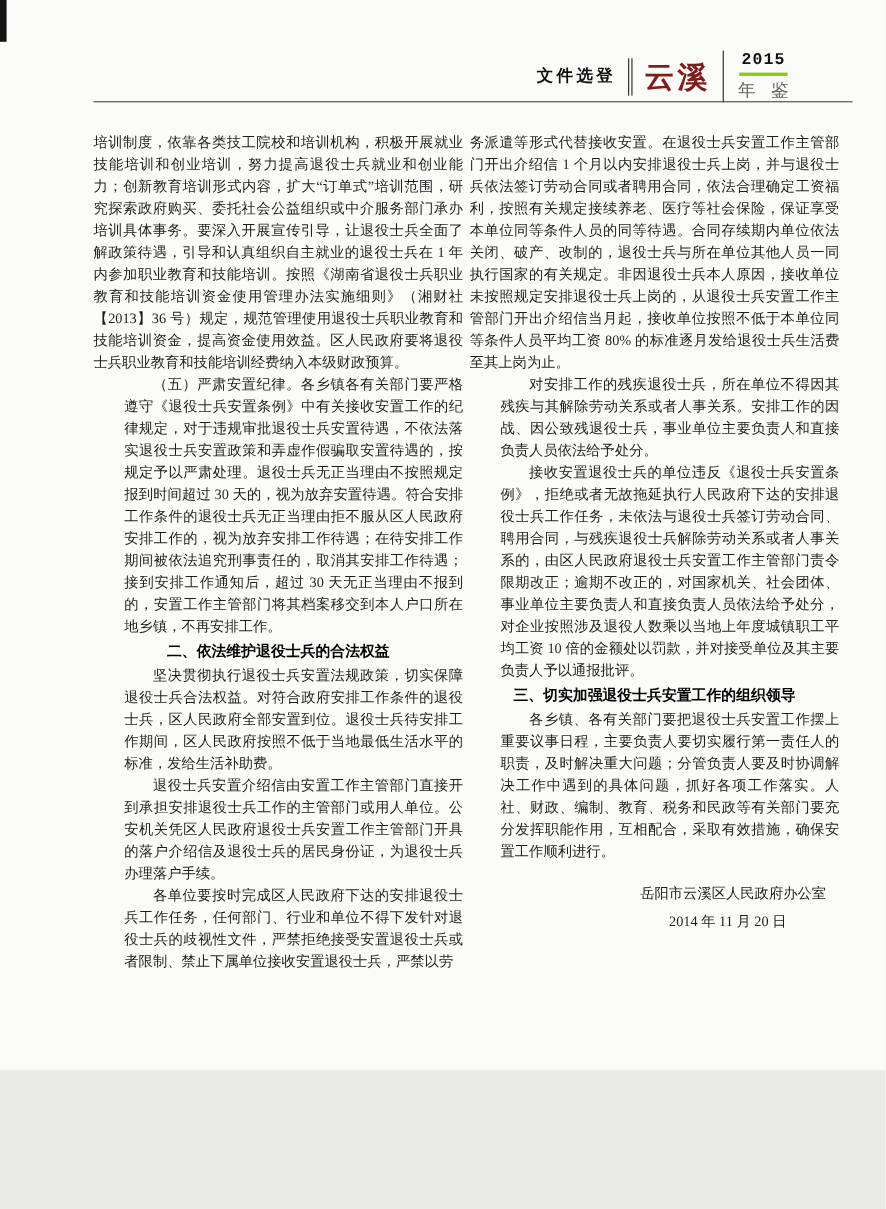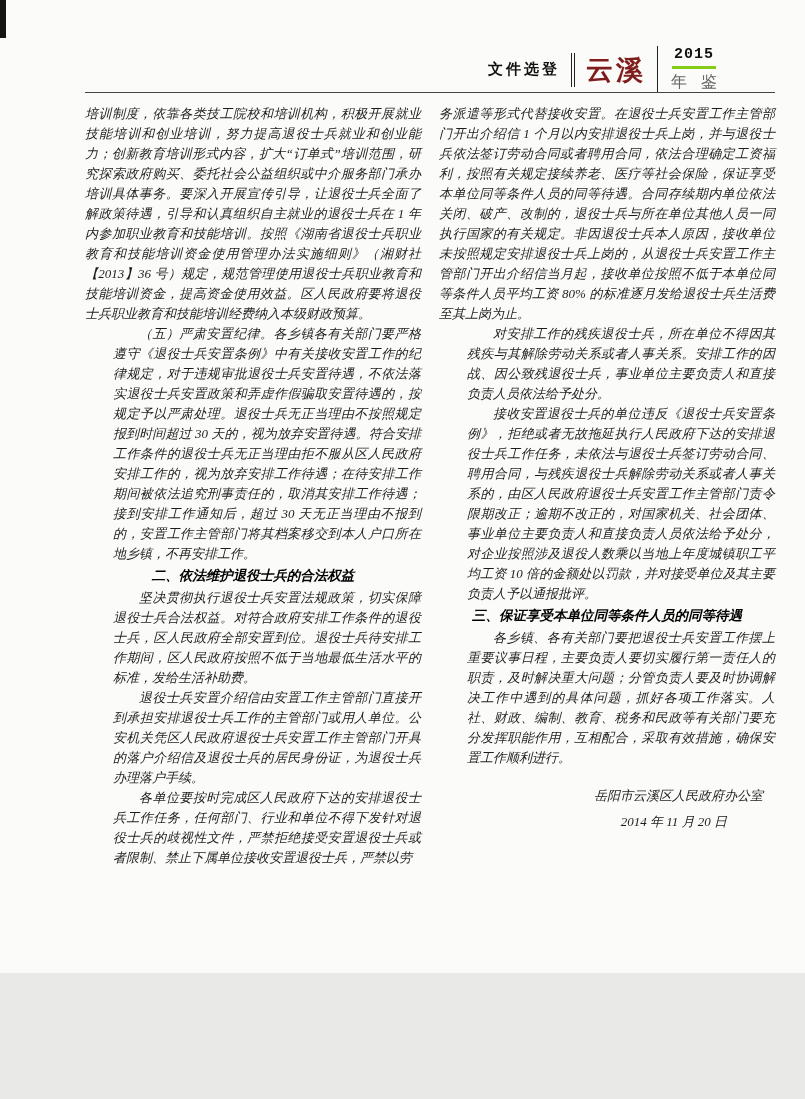--- a/index.html
+++ b/index.html
@@ -50,22 +50,22 @@
   .yearbook {
     margin-top: 3px; font-size: 16px; color: #666;
     letter-spacing: 5px; padding-left: 5px;
   }
   .header-rule {
     position: absolute; top: 92px; left: 85px; width: 690px;
     height: 1px; background: #454545;
   }
   
   .content {
-    position: absolute; top: 104px; left: 85px; width: 690px;
-    display: flex; gap: 18px; font-style: italic;
+    position: absolute; top: 120px; left: 85px; width: 690px;
+    display: flex; gap: 6px;
   }
   .col {
     width: 336px; font-size: 13px; line-height: 20px;
     color: #1d1d1d; text-align: justify;
   }
   .para { margin: 0; }
   .para.indent { text-indent: 2em; margin-left: 28px; }
   .sec-heading {
     margin: 2px 0; font-size: 13.5px; font-weight: bold;
     text-align: center; color: #000;
@@ -121,21 +121,21 @@
         <p class="para indent">（五）严肃安置纪律。各乡镇各有关部门要严格遵守《退役士兵安置条例》中有关接收安置工作的纪律规定，对于违规审批退役士兵安置待遇，不依法落实退役士兵安置政策和弄虚作假骗取安置待遇的，按规定予以严肃处理。退役士兵无正当理由不按照规定报到时间超过 30 天的，视为放弃安置待遇。符合安排工作条件的退役士兵无正当理由拒不服从区人民政府安排工作的，视为放弃安排工作待遇；在待安排工作期间被依法追究刑事责任的，取消其安排工作待遇；接到安排工作通知后，超过 30 天无正当理由不报到的，安置工作主管部门将其档案移交到本人户口所在地乡镇，不再安排工作。</p>
         <h3 class="sec-heading">二、依法维护退役士兵的合法权益</h3>
         <p class="para indent">坚决贯彻执行退役士兵安置法规政策，切实保障退役士兵合法权益。对符合政府安排工作条件的退役士兵，区人民政府全部安置到位。退役士兵待安排工作期间，区人民政府按照不低于当地最低生活水平的标准，发给生活补助费。</p>
         <p class="para indent">退役士兵安置介绍信由安置工作主管部门直接开到承担安排退役士兵工作的主管部门或用人单位。公安机关凭区人民政府退役士兵安置工作主管部门开具的落户介绍信及退役士兵的居民身份证，为退役士兵办理落户手续。</p>
         <p class="para indent">各单位要按时完成区人民政府下达的安排退役士兵工作任务，任何部门、行业和单位不得下发针对退役士兵的歧视性文件，严禁拒绝接受安置退役士兵或者限制、禁止下属单位接收安置退役士兵，严禁以劳</p>
       </div>
     <div class="col">
         <p class="para">务派遣等形式代替接收安置。在退役士兵安置工作主管部门开出介绍信 1 个月以内安排退役士兵上岗，并与退役士兵依法签订劳动合同或者聘用合同，依法合理确定工资福利，按照有关规定接续养老、医疗等社会保险，保证享受本单位同等条件人员的同等待遇。合同存续期内单位依法关闭、破产、改制的，退役士兵与所在单位其他人员一同执行国家的有关规定。非因退役士兵本人原因，接收单位未按照规定安排退役士兵上岗的，从退役士兵安置工作主管部门开出介绍信当月起，接收单位按照不低于本单位同等条件人员平均工资 80% 的标准逐月发给退役士兵生活费至其上岗为止。</p>
         <p class="para indent">对安排工作的残疾退役士兵，所在单位不得因其残疾与其解除劳动关系或者人事关系。安排工作的因战、因公致残退役士兵，事业单位主要负责人和直接负责人员依法给予处分。</p>
         <p class="para indent">接收安置退役士兵的单位违反《退役士兵安置条例》，拒绝或者无故拖延执行人民政府下达的安排退役士兵工作任务，未依法与退役士兵签订劳动合同、聘用合同，与残疾退役士兵解除劳动关系或者人事关系的，由区人民政府退役士兵安置工作主管部门责令限期改正；逾期不改正的，对国家机关、社会团体、事业单位主要负责人和直接负责人员依法给予处分，对企业按照涉及退役人数乘以当地上年度城镇职工平均工资 10 倍的金额处以罚款，并对接受单位及其主要负责人予以通报批评。</p>
-        <h3 class="sec-heading">三、保证享受本单位同等条件人员的同等待遇</h3>
+        <h3 class="sec-heading">三、切实加强退役士兵安置工作的组织领导</h3>
         <p class="para indent">各乡镇、各有关部门要把退役士兵安置工作摆上重要议事日程，主要负责人要切实履行第一责任人的职责，及时解决重大问题；分管负责人要及时协调解决工作中遇到的具体问题，抓好各项工作落实。人社、财政、编制、教育、税务和民政等有关部门要充分发挥职能作用，互相配合，采取有效措施，确保安置工作顺利进行。</p>
         <p class="para sign">岳阳市云溪区人民政府办公室</p>
         <p class="para date">2014 年 11 月 20 日</p>
       </div>
   </div>
 
   <div class="footer">
     <div class="footer-row">
       <span class="chevrons">&lt; &lt;</span>
       <div class="page-bar">

